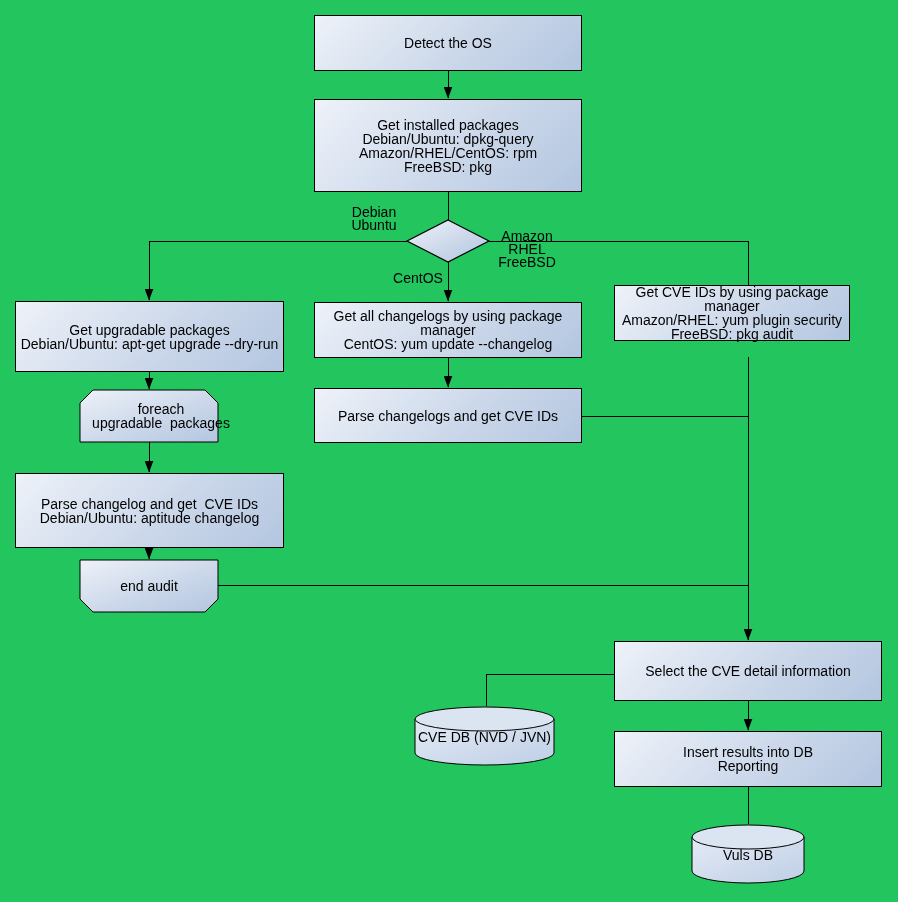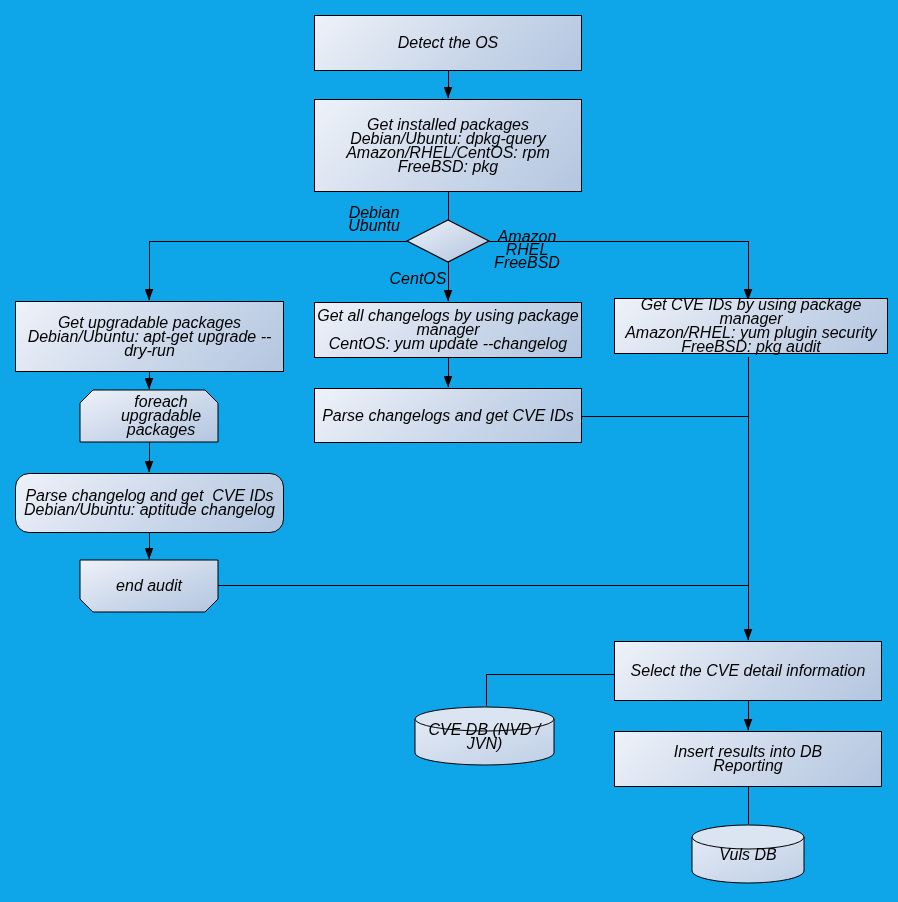--- a/index.html
+++ b/index.html
@@ -4,26 +4,25 @@
 <style>
   html, body {
     margin: 0;
     padding: 0;
     background: #ffffff;
   }
   #canvas {
     position: relative;
     width: 898px;
     height: 902px;
-    background: #0ea5e9;
+    background: #22c55e;
     font-family: "Liberation Sans", "DejaVu Sans", sans-serif;
-    font-size: 16px;
+    font-size: 14px;
     color: #000000;
     overflow: hidden;
-    font-style: italic;
   }
   #connectors {
     position: absolute;
     top: 0; left: 0;
     width: 898px;
     height: 902px;
   }
   .node {
     position: absolute;
     box-sizing: border-box;
@@ -119,29 +118,29 @@
   <div class="node" style="left:314px; top:15px; width:268px; height:56px;">Detect the OS</div>
 
   <div class="node" style="left:314px; top:99px; width:268px; height:93px;">Get installed packages
 Debian/Ubuntu: dpkg-query
 Amazon/RHEL/CentOS: rpm
 FreeBSD: pkg</div>
 
   <div class="node" style="left:15px; top:301px; width:269px; height:71px;">Get upgradable packages
 Debian/Ubuntu: apt-get upgrade --dry-run</div>
 
-  <div class="node" style="left:15px; top:473px; width:269px; height:60px;border-radius:14px;">Parse changelog and get  CVE IDs
+  <div class="node" style="left:15px; top:473px; width:269px; height:75px;">Parse changelog and get  CVE IDs
 Debian/Ubuntu: aptitude changelog</div>
 
   <div class="node" style="left:314px; top:302px; width:268px; height:56px;">Get all changelogs by using package manager
 CentOS: yum update --changelog</div>
 
   <div class="node" style="left:314px; top:388px; width:268px; height:55px;">Parse changelogs and get CVE IDs</div>
 
-  <div class="node" style="left:614px; top:298px; width:274px; height:56px;">Get CVE IDs by using package manager
+  <div class="node" style="left:614px; top:285px; width:236px; height:56px;">Get CVE IDs by using package manager
 Amazon/RHEL: yum plugin security
 FreeBSD: pkg audit</div>
 
   <div class="node" style="left:614px; top:641px; width:268px; height:60px;">Select the CVE detail information</div>
 
   <div class="node" style="left:614px; top:731px; width:268px; height:56px;">Insert results into DB
 Reporting</div>
 
   <div class="shape-label" style="left:80px; top:390px; width:138px; height:52px;margin-left:12px;">foreach
 upgradable  packages</div>

